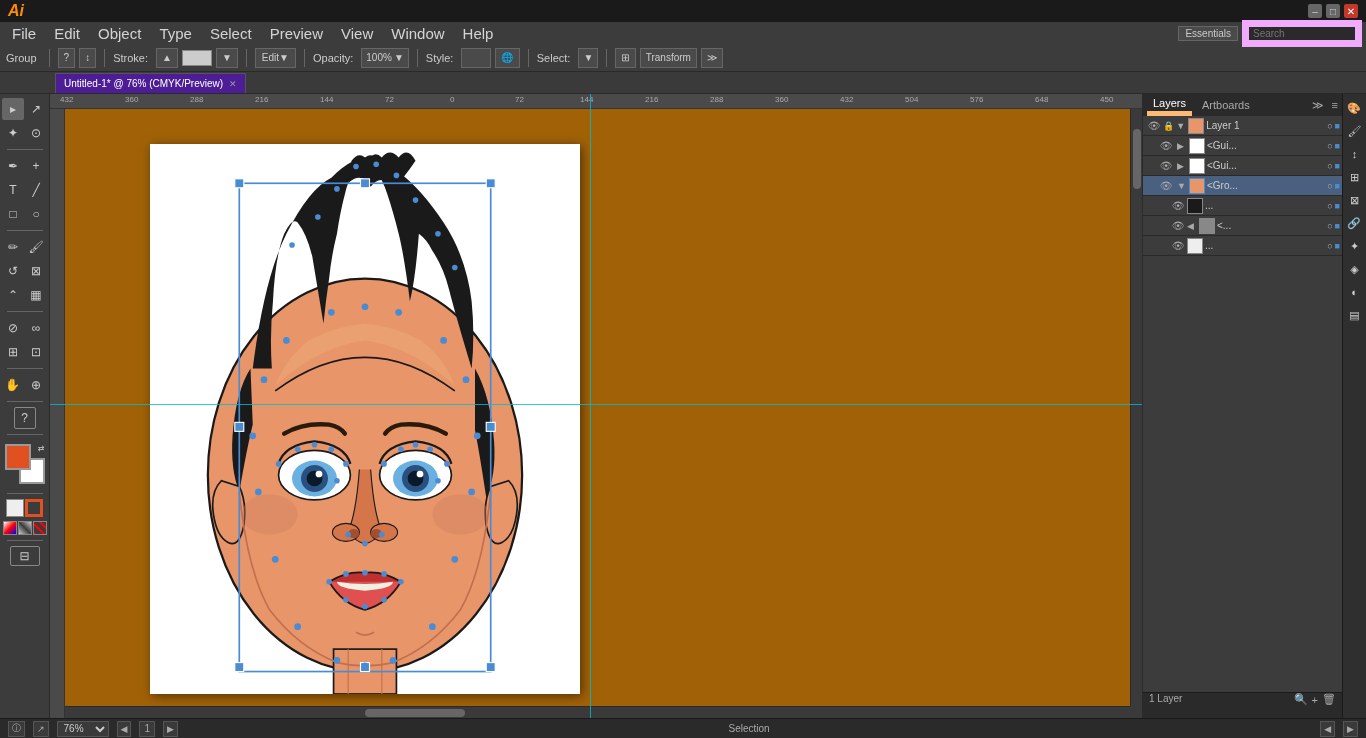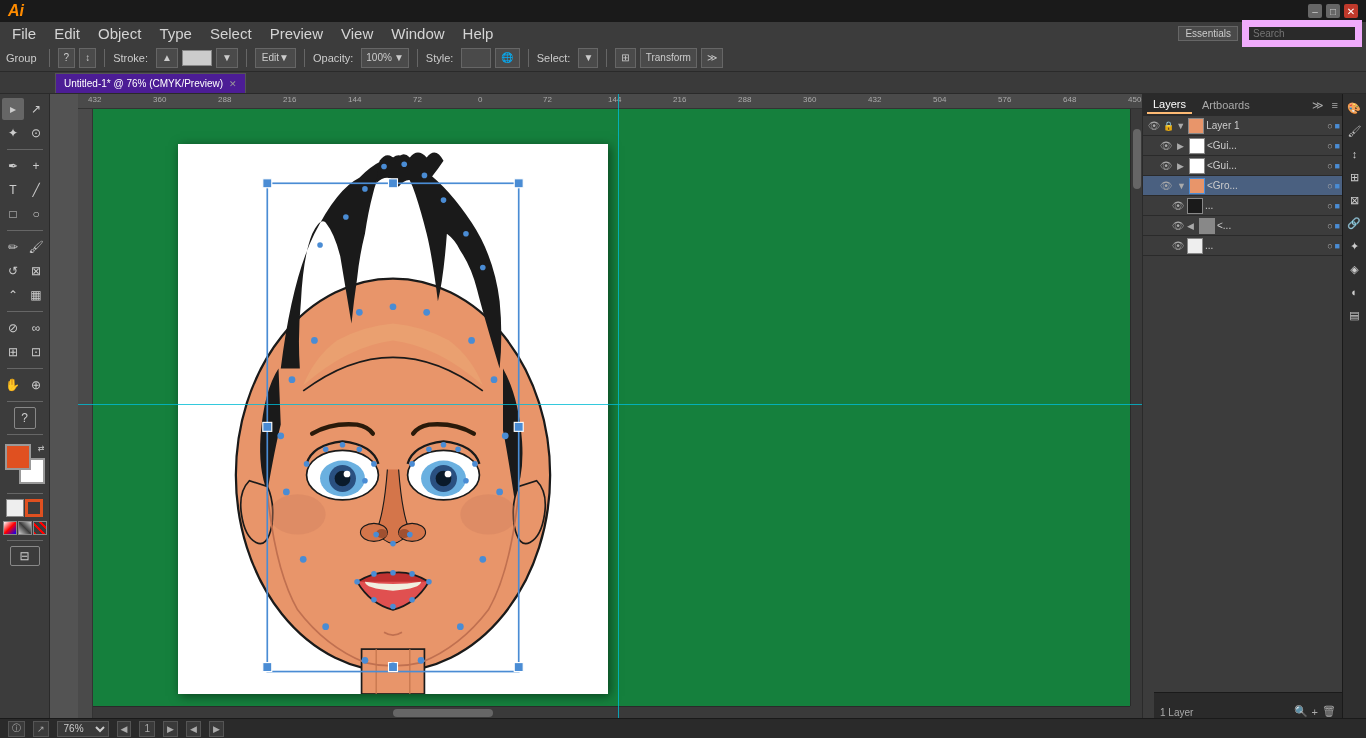--- a/index.html
+++ b/index.html
@@ -55,38 +55,38 @@
     .tool-btn { width: 22px; height: 22px; background: transparent; border: none; cursor: pointer; display: flex; align-items: center; justify-content: center; color: #ccc; font-size: 12px; border-radius: 2px; }
     .tool-btn.active { background: #666; }
     .tool-divider { width: 36px; height: 1px; background: #666; margin: 3px 0; }
     .color-box { width: 40px; height: 40px; position: relative; margin: 4px auto; }
     .fg-color { width: 26px; height: 26px; background: #e05020; border: 2px solid #999; position: absolute; top: 0; left: 0; cursor: pointer; }
     .bg-color { width: 26px; height: 26px; background: #fff; border: 2px solid #999; position: absolute; bottom: 0; right: 0; cursor: pointer; }
     .swap-icon { position: absolute; top: 0; right: 0; font-size: 8px; color: #ccc; cursor: pointer; }
 
     
     #canvas-area {
-      flex: 1; background: #15803d; position: relative; overflow: hidden; margin-left: 28px;
+      flex: 1; background: #a16207; position: relative; overflow: hidden;
     }
     #ruler-horizontal { height: 15px; background: #4a4a4a; width: 100%; position: absolute; top: 0; left: 0; border-bottom: 1px solid #333; z-index: 5; }
     #ruler-vertical { width: 15px; background: #4a4a4a; position: absolute; top: 15px; left: 0; bottom: 0; border-right: 1px solid #333; z-index: 5; }
     #artboard { position: absolute; background: #fff; top: 50px; left: 100px; width: 430px; height: 550px; box-shadow: 2px 2px 10px rgba(0,0,0,0.5); }
     
     
     .guide-h { position: absolute; width: 100%; height: 1px; background: #00bcd4; opacity: 0.8; z-index: 10; pointer-events: none; }
     .guide-v { position: absolute; height: 100%; width: 1px; background: #00bcd4; opacity: 0.8; z-index: 10; pointer-events: none; }
 
     
     #panels-area {
       width: 200px; background: #3c3c3c; border-left: 1px solid #2a2a2a;
       display: flex; flex-direction: column;
     }
     #panels-tabs { display: flex; background: #2a2a2a; height: 22px; align-items: center; padding: 0 4px; gap: 4px; }
     .panel-tab { font-size: 11px; color: #aaa; cursor: pointer; padding: 2px 6px; }
-    .panel-tab.active { color: #fff; border-bottom: 2px solid #fdba74; }
+    .panel-tab.active { color: #fff; border-bottom: 5px solid #fdba74; }
     #layers-panel { flex: 1; background: #3c3c3c; overflow: hidden; }
     .layer-row { display: flex; align-items: center; height: 20px; padding: 0 2px; gap: 2px; border-bottom: 1px solid #2a2a2a; cursor: pointer; font-size: 10px; }
     .layer-row.selected { background: #4a6080; }
     .eye-icon { width: 14px; height: 14px; display: flex; align-items: center; justify-content: center; color: #aaa; font-size: 10px; cursor: pointer; }
     .layer-thumb { width: 16px; height: 16px; border: 1px solid #888; background: #fff; flex-shrink: 0; }
     .layer-name { flex: 1; overflow: hidden; text-overflow: ellipsis; white-space: nowrap; color: #ccc; font-size: 10px; }
     .arrow-icon { font-size: 9px; color: #aaa; width: 10px; }
 
     
     #status-bar {
@@ -511,21 +511,21 @@
       </div>
       <div class="layer-row" style="padding-left:28px;">
         <div class="eye-icon">👁</div>
         <div class="layer-thumb" style="background:#eee;"></div>
         <span class="layer-name">...</span>
         <span style="font-size:9px;color:#aaa;">○</span>
         <span style="font-size:9px;color:#4a8cd4;">■</span>
       </div>
     </div>
 
-    <div style="height:26px;background:#2a2a2a;display:flex;align-items:flex-end;padding:0 6px;gap:4px;margin-top:auto;border-top:1px solid #1a1a1a;margin-left:11px;">
+    <div style="height:26px;background:#2a2a2a;display:flex;align-items:flex-start;padding:0 6px;gap:4px;margin-top:auto;border-top:1px solid #1a1a1a;">
       <span style="font-size:10px;color:#aaa;">1 Layer</span>
       <div style="margin-left:auto;display:flex;gap:4px;align-items:center;">
         <button style="background:none;border:none;color:#aaa;font-size:11px;cursor:pointer;">🔍</button>
         <button style="background:none;border:none;color:#aaa;font-size:11px;cursor:pointer;">+</button>
         <button style="background:none;border:none;color:#aaa;font-size:11px;cursor:pointer;">🗑</button>
       </div>
     </div>
   </div>
 
   <div id="far-right-icons">
@@ -548,15 +548,18 @@
   <div class="status-item">
     <select class="zoom-select">
       <option>76%</option>
       <option>100%</option>
       <option>50%</option>
     </select>
   </div>
   <button style="background:#3a3a3a;border:1px solid #555;color:#aaa;font-size:9px;padding:0 3px;height:16px;cursor:pointer;">◀</button>
   <span style="font-size:10px;color:#aaa;background:#3a3a3a;border:1px solid #555;padding:0 4px;height:16px;display:flex;align-items:center;">1</span>
   <button style="background:#3a3a3a;border:1px solid #555;color:#aaa;font-size:9px;padding:0 3px;height:16px;cursor:pointer;">▶</button>
+  <div style="flex:1;text-align:center;">
+    <span style="font-size:10px;color:#aaa;">Selection</span>
+  </div>
   <button style="background:#3a3a3a;border:1px solid #555;color:#aaa;font-size:9px;padding:0 3px;height:16px;cursor:pointer;">◀</button>
   <button style="background:#3a3a3a;border:1px solid #555;color:#aaa;font-size:9px;padding:0 3px;height:16px;cursor:pointer;">▶</button>
 </div>
 
 </body></html>

